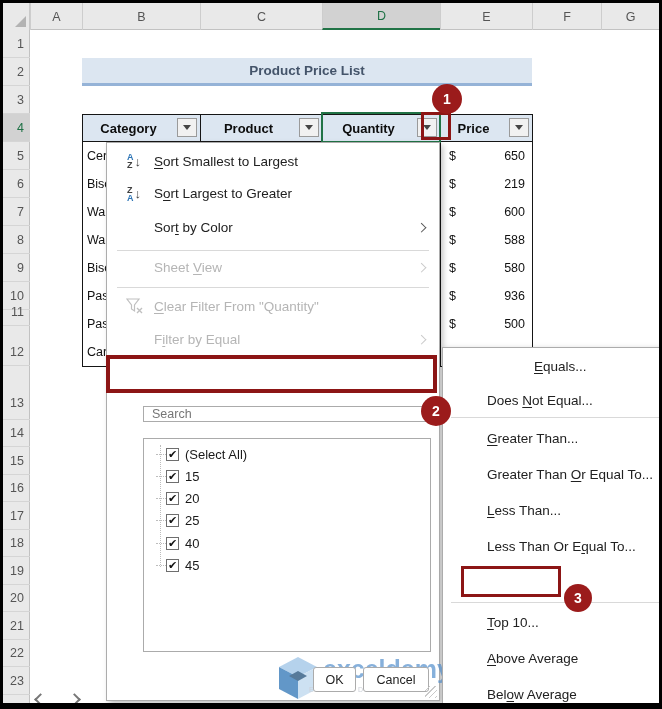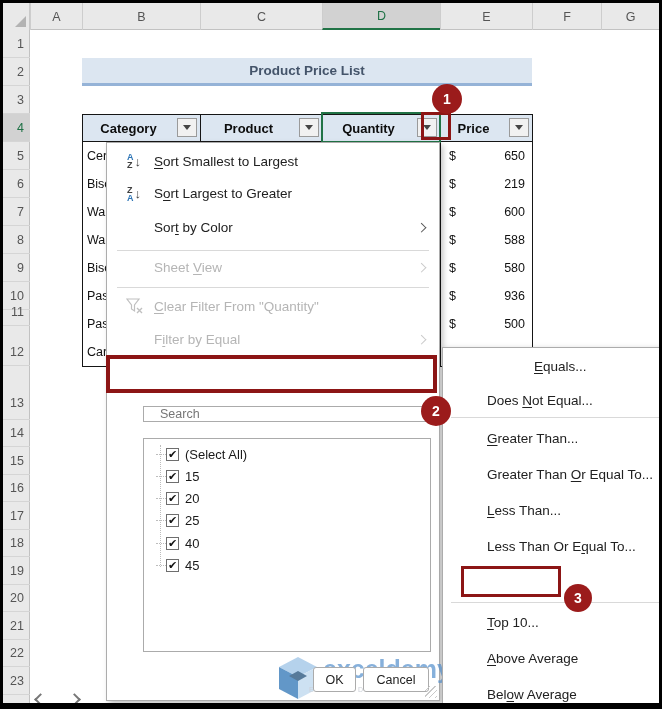--- a/index.html
+++ b/index.html
@@ -48,21 +48,21 @@
   .chev{position:absolute;right:13px;top:50%;width:7px;height:7px;border-top:1.5px solid #555;border-right:1.5px solid #555;
         transform:translateY(-55%) rotate(45deg);}
   .mi.dis .chev{border-color:#C9C9C9;}
   .mdiv{position:absolute;left:10px;right:10px;height:1px;background:#D9D9D9;}
   .sic{display:flex;align-items:center;}
   .sl{display:flex;flex-direction:column;font-weight:bold;font-size:9px;line-height:8px;letter-spacing:0;}
   .la{color:#2E75B6;font-style:normal;}
   .lz{color:#404040;font-style:normal;}
   .sar{font-size:13px;color:#404040;margin-left:1px;line-height:13px;}
   .searchbox{position:absolute;left:36px;top:263px;width:288px;height:16px;border:1px solid #ABABAB;background:#fff;
-             font-family:"Liberation Sans",sans-serif;font-size:12.5px;color:#222;padding:0 16px;outline:none;}
+             font-family:"Liberation Sans",sans-serif;font-size:12.5px;color:#222;padding:0 8px;outline:none;}
   .searchbox::placeholder{color:#767676;opacity:1;}
   .listbox{position:absolute;left:36px;top:295px;width:288px;height:214px;border:1px solid #ABABAB;background:#fff;overflow:hidden;}
   .treeline{position:absolute;left:16px;top:6px;height:122px;border-left:1px dotted #BDBDBD;}
   .citem{position:absolute;left:0;width:100%;height:22px;display:flex;align-items:center;}
   .citem .stub{width:10px;margin-left:12px;border-top:1px dotted #BDBDBD;}
   .cb{width:13px;height:13px;border:1px solid #6E6E6E;background:#fff;display:flex;align-items:center;justify-content:center;
       font-size:11px;line-height:11px;color:#111;font-family:"DejaVu Sans",sans-serif;}
   .clabel{margin-left:6px;font-size:13px;color:#1a1a1a;}
   .dbtn{position:absolute;top:524px;height:25px;background:#fff;border:1px solid #ABABAB;border-radius:3px;
         display:flex;align-items:center;justify-content:center;font-size:12.5px;color:#222;}

